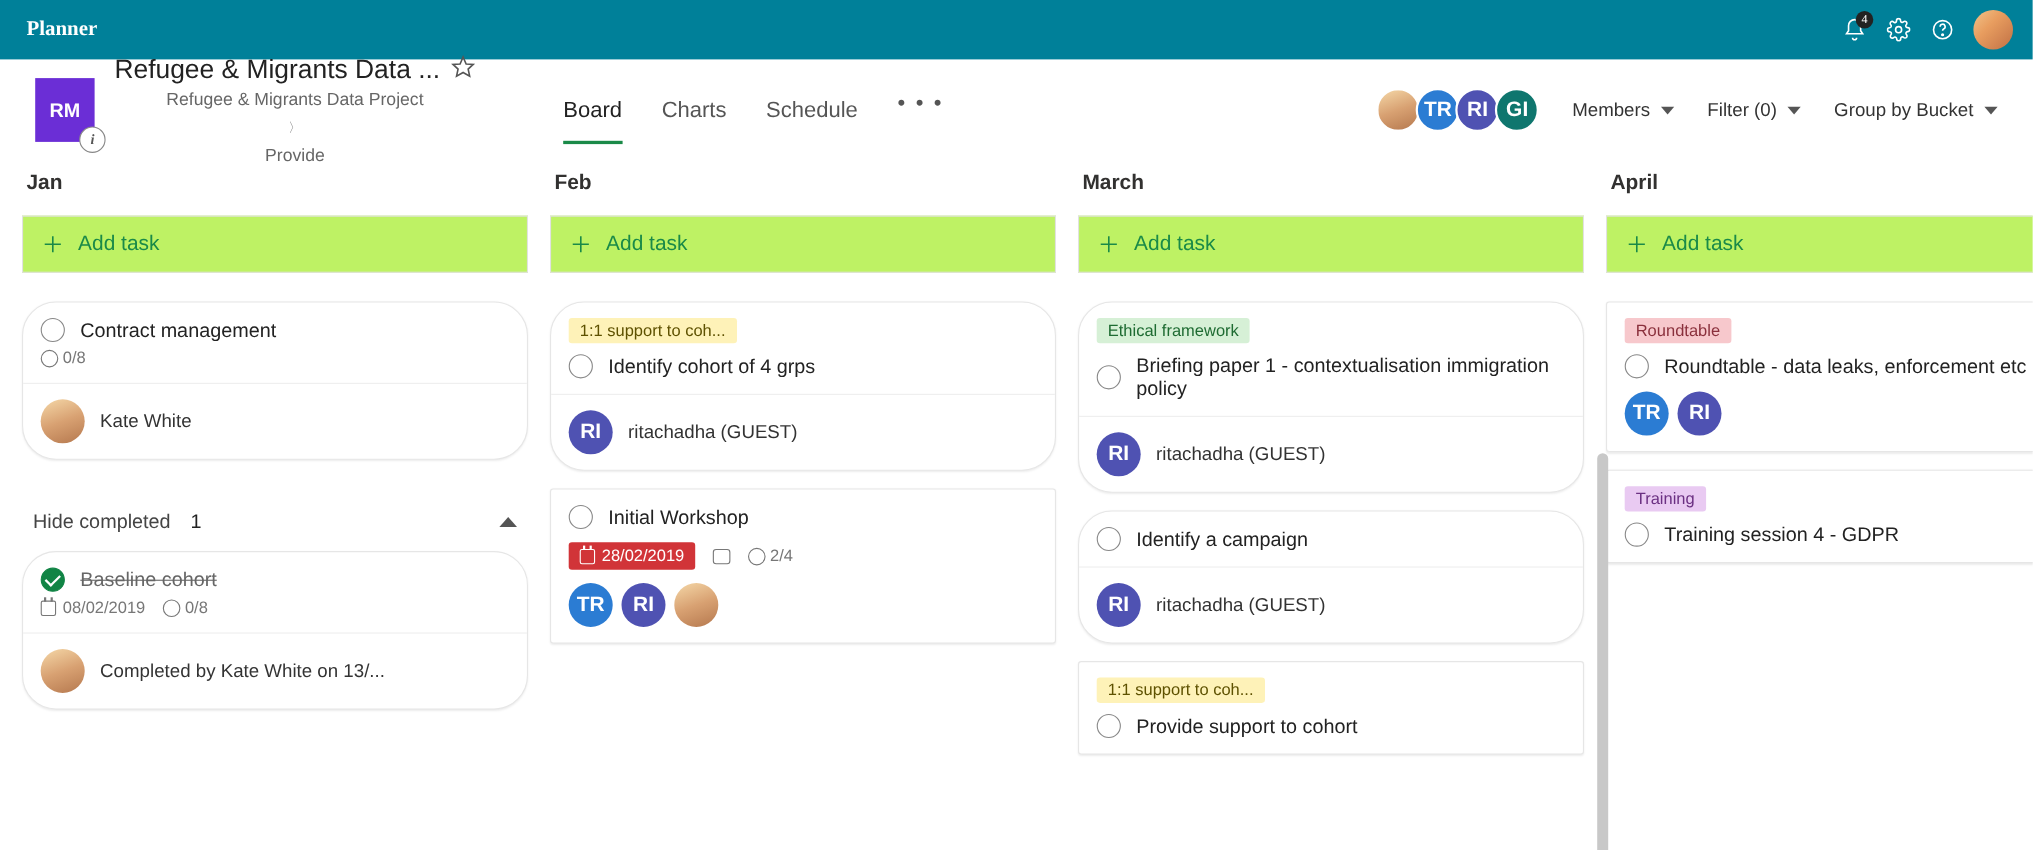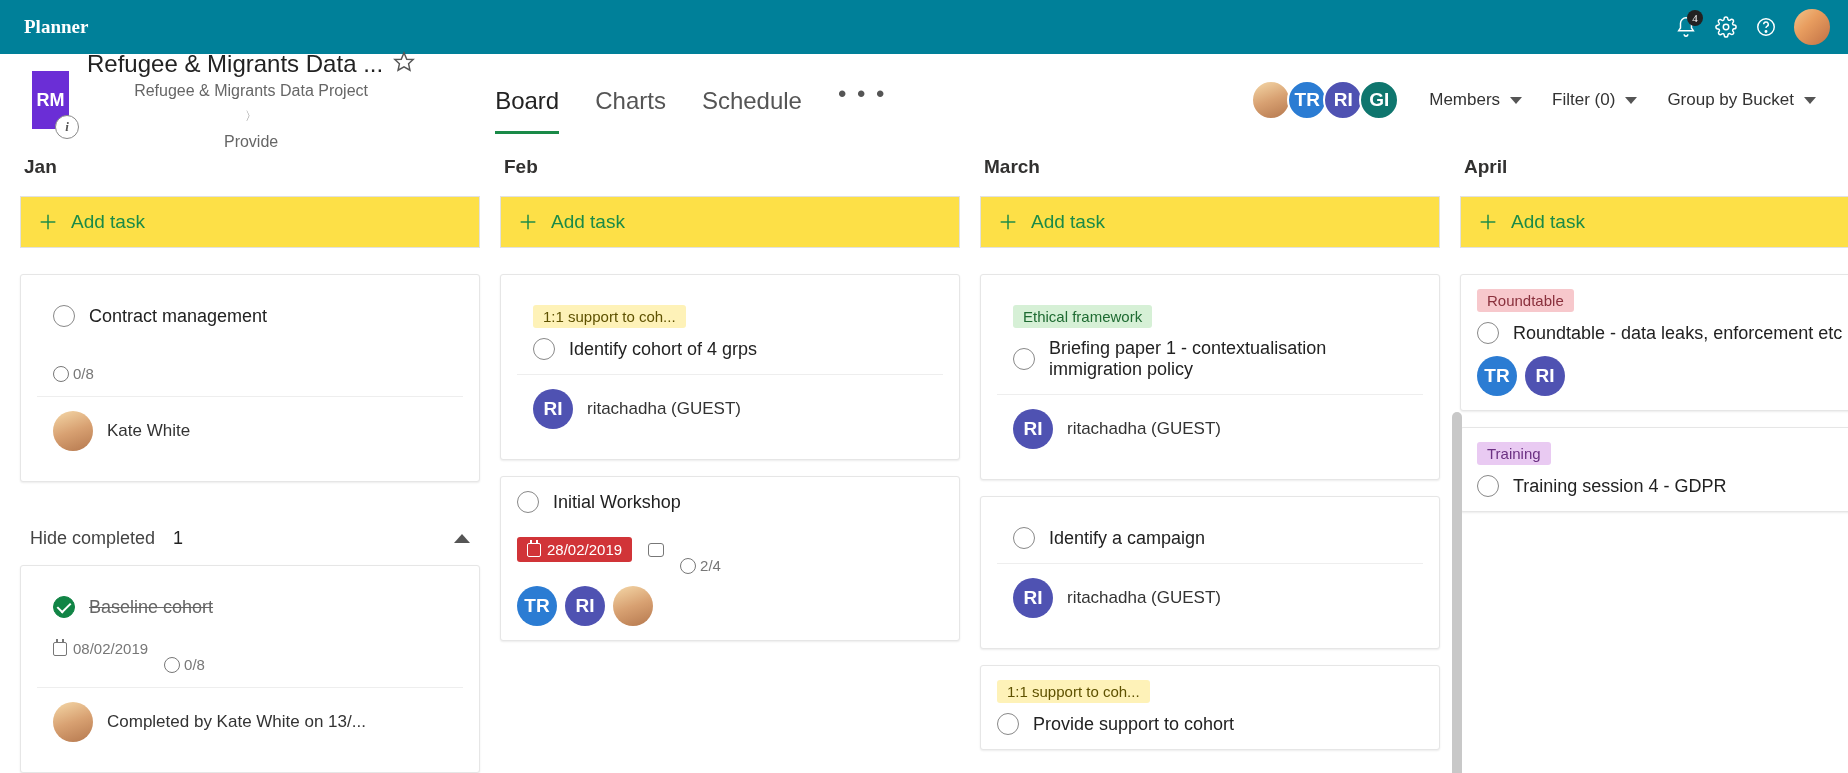--- a/index.html
+++ b/index.html
@@ -4,69 +4,69 @@
 <style>
   * { box-sizing: border-box; margin: 0; padding: 0; }
   body { font-family: "Segoe UI", -apple-system, sans-serif; background: #fff; width: 1848px; height: 773px; overflow: hidden; color: #323130; }
   .top-bar { height: 54px; background: #008099; color: #fff; display: flex; align-items: center; padding: 0 18px 0 24px; font-family: Liberation Serif, serif; }
   .top-bar .brand { font-weight: 600; font-size: 19px; flex: 1; }
   .top-bar .icon-btn { width: 40px; height: 40px; display: flex; align-items: center; justify-content: center; cursor: pointer; position: relative; }
   .top-bar .badge { position: absolute; top: 3px; right: 3px; background: #222; color: #fff; font-size: 11px; padding: 0 5px; border-radius: 8px; line-height: 16px; min-width: 16px; text-align: center; }
   .profile-pic { width: 36px; height: 36px; border-radius: 50%; background: linear-gradient(135deg,#f2c48a 0%,#e89d5f 40%,#c07045 100%); margin-left: 8px; }
   
   .sub-header { display: flex; align-items: center; padding: 14px 32px 0; height: 78px; position: relative; }
-  .plan-tile { width: 37px; height: 58px; background: #6b2ed6; color: #fff; display: flex; align-items: center; justify-content: center; font-weight: 600; font-size: 18px; position: relative; }
+  .plan-tile { width: 54px; height: 58px; background: #6b2ed6; color: #fff; display: flex; align-items: center; justify-content: center; font-weight: 600; font-size: 18px; position: relative; }
   .info-bubble { position: absolute; bottom: -10px; right: -10px; width: 24px; height: 24px; border-radius: 50%; border: 1px solid #888; background: #fff; color: #555; display:flex;align-items:center;justify-content:center; font-family: Georgia, serif; font-style: italic; font-size: 13px; }
   .plan-titles { margin-left: 18px; }
   .plan-title-row { display: flex; align-items: center; gap: 10px; }
   .plan-title { font-size: 24px; font-weight: 400; color: #222; }
   .favorite-icon { color: #555; cursor: pointer; }
   .breadcrumb { font-size: 16px; color: #666; margin-top: 4px; display:flex; align-items:center; gap:8px;flex-direction:column; }
   .breadcrumb .chev { font-size: 12px; color: #888; }
   
-  .tabs { display: flex; gap: 36px; margin-left: 80px; font-size: 24px; color: #555; align-self: stretch; align-items: center; }
+  .tabs { display: flex; gap: 36px; margin-left: 80px; font-size: 20px; color: #555; align-self: stretch; align-items: center; }
   .tab { padding-bottom: 16px; padding-top: 20px; cursor: pointer; border-bottom: 3px solid transparent; }
   .tab.active { border-bottom: 3px solid #1a8a48; font-weight: 400; color: #222; }
   .more-dots { letter-spacing: 2px; cursor: pointer; padding-bottom:12px; }
   
   .right-controls { margin-left: auto; display: flex; align-items: center; gap: 30px; font-size: 17px; color: #333; }
   .avatar-row { display: flex; }
   .avatar-row > * { margin-left: -4px; }
   .avatar { width: 40px; height: 40px; border-radius: 50%; display: flex; align-items: center; justify-content: center; font-weight: 600; font-size: 19px; color: #fff; border: 2px solid #fff; }
   .av-photo { background: linear-gradient(160deg,#f5d8a8 0%,#d8a172 50%,#b5784e 100%); }
   .av-TR { background: #2b7cd3; }
   .av-RI { background: #4f52b2; }
   .av-GI { background: #0f766e; }
   .dd-item { display: flex; align-items: center; gap: 10px; cursor: pointer; }
   .chevron-down { width:0;height:0;border-left:6px solid transparent;border-right:6px solid transparent;border-top:7px solid #555;}
   
   .board { display: flex; padding: 24px 20px; gap: 20px; height: calc(100% - 132px); overflow: hidden; position: relative; }
   .bucket { width: 460px; flex-shrink: 0; }
   .bucket-title { font-size: 19px; font-weight: 600; padding: 0 0 18px 4px; }
-  .add-task { border: 1px solid #e1e1e1; background: #fde047; height: 52px; display: flex; align-items: center; padding: 0 16px; gap: 12px; cursor: pointer; margin-bottom: 26px; color: #1a8a48; font-size: 19px; }
+  .add-task { border: 1px solid #e1e1e1; background: #bef264; height: 52px; display: flex; align-items: center; padding: 0 16px; gap: 12px; cursor: pointer; margin-bottom: 26px; color: #1a8a48; font-size: 19px; }
   .plus-icon { width: 22px; height: 22px; display: flex; align-items: center; justify-content: center; }
   .plus-icon svg { stroke: #1a8a48; }
   
   .card { background: #fff; border: 1px solid #e6e6e6; box-shadow: 0 1px 2px rgba(0,0,0,0.08); border-radius: 3px; padding: 14px 16px; margin-bottom: 16px; }
-  .card.padless { padding:16px; }
+  .card.padless { padding:0;border-radius:31px; }
   .card-section { padding: 14px 16px; }
   .card-section + .card-section { border-top: 1px solid #eee; }
   .card-row { display: flex; align-items: center; gap: 14px; }
   .checkbox { width: 22px; height: 22px; border-radius: 50%; border: 1.5px solid #888; flex-shrink: 0; }
   .checkbox.done { background: #118445; border-color: #118445; display:flex;align-items:center;justify-content:center; }
   .checkbox.done::after { content:""; width:6px; height:11px; border-right:2px solid #fff; border-bottom:2px solid #fff; transform: rotate(45deg) translate(-1px,-1px); }
   .task-title { font-size: 18px; color: #222; }
   .task-title.done { text-decoration: line-through; color: #666; }
   .meta-row { display: flex; align-items: center; gap: 16px; font-size: 15px; color: #777; margin-top: 6px; }
   .date-pill { background: #d13438; color: #fff; display: inline-flex; align-items: center; gap: 6px; padding: 4px 10px; border-radius: 3px; font-size: 15px; }
   .date-plain { display: inline-flex; align-items: center; gap: 6px; color:#777; font-size:15px; }
   .cal-icon { width:14px;height:14px; border:1.5px solid currentColor; border-radius:2px; position:relative; }
   .cal-icon::before { content:""; position:absolute; top:-4px; left:2px; width:2px; height:4px; background:currentColor; }
   .cal-icon::after  { content:""; position:absolute; top:-4px; right:2px; width:2px; height:4px; background:currentColor; }
-  .check-meta { display:inline-flex; align-items:center; gap:4px;margin-top:32px; }
+  .check-meta { display:inline-flex; align-items:center; gap:4px; }
   .check-meta::before { content:""; width:14px; height:14px; border:1.5px solid currentColor; border-radius:50%; display:inline-block; }
   .comment-icon { width:16px;height:14px;border:1.5px solid #777;border-radius:3px;position:relative; }
   .assignee-name { font-size: 17px; color: #333; }
   
   .tag { display:inline-block; padding: 3px 10px; border-radius: 3px; font-size: 15px; margin-bottom: 10px; }
   .tag-yellow { background: #fef2b8; color: #5e5100; }
   .tag-green  { background: #d6f0d6; color: #1e6b32; }
   .tag-pink   { background: #f7c8cc; color: #8a303c; }
   .tag-purple { background: #e9caf2; color: #6b3082; }
   

